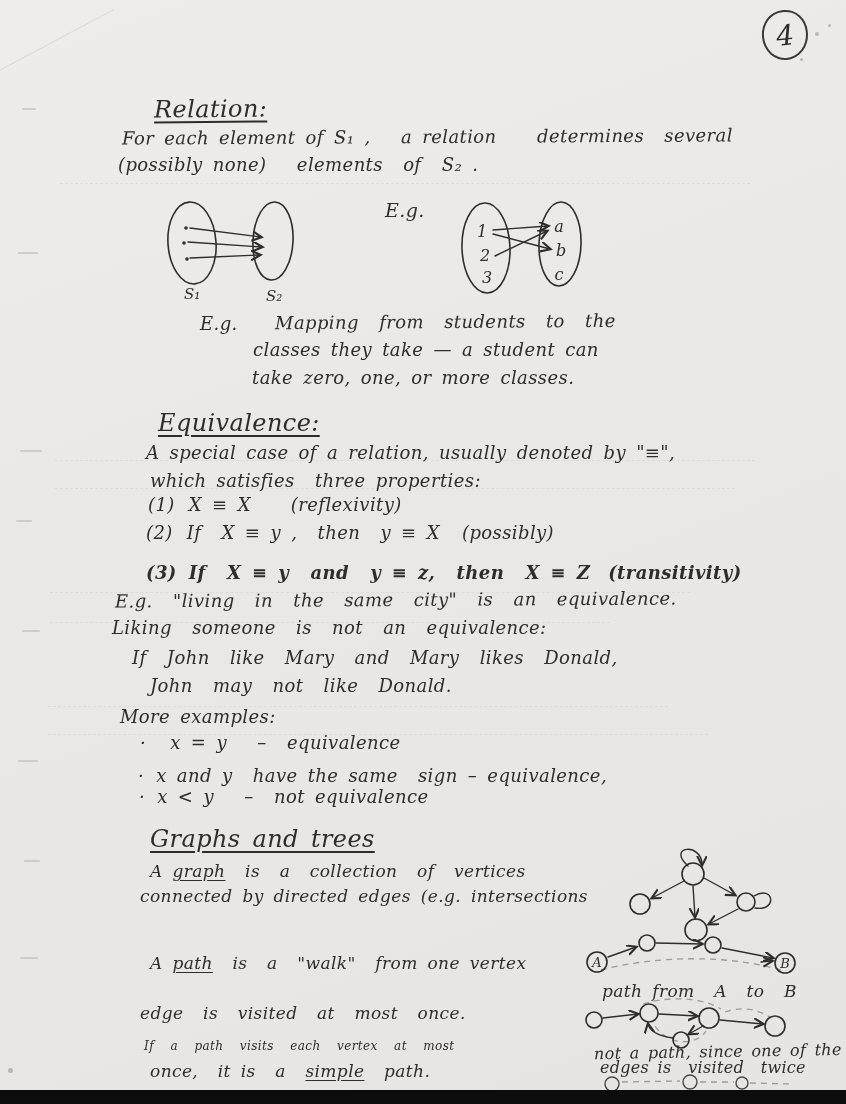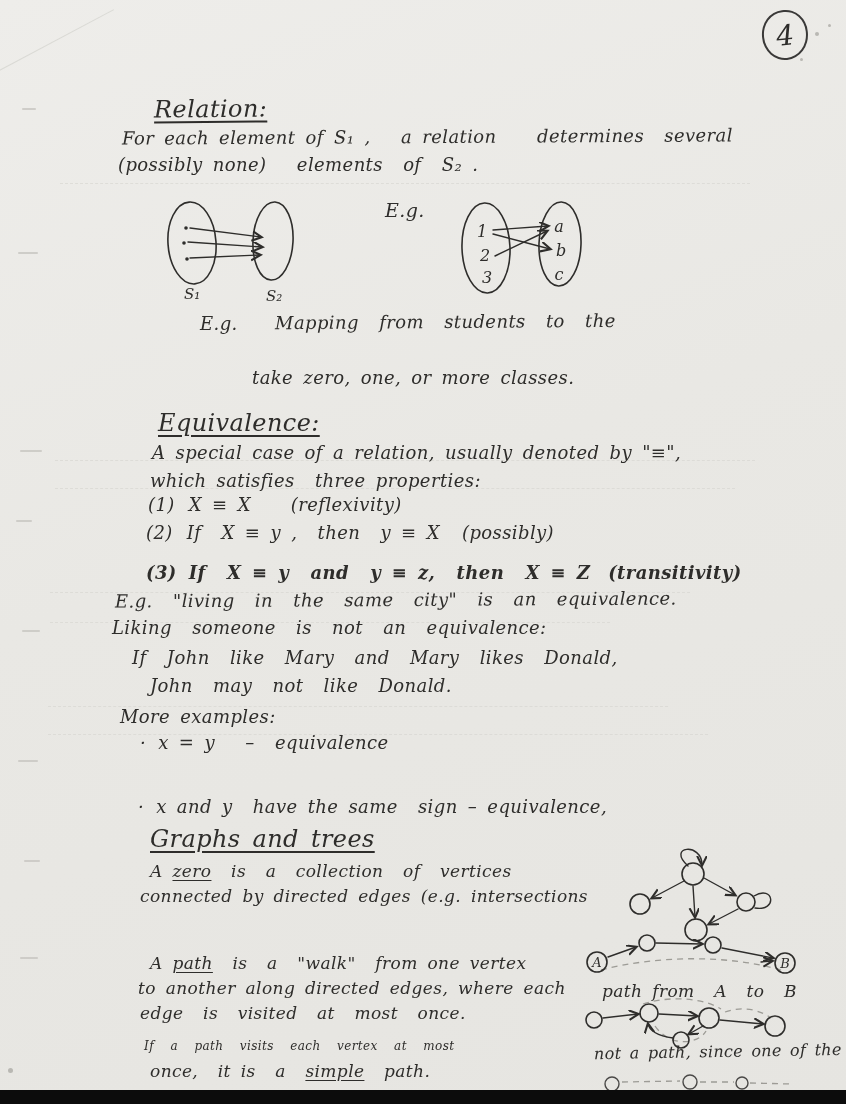--- a/index.html
+++ b/index.html
@@ -97,58 +97,59 @@
     <text class="svgtxt" x="107" y="38" font-size="16" text-anchor="middle">a</text>
     <text class="svgtxt" x="109" y="62" font-size="16" text-anchor="middle">b</text>
     <text class="svgtxt" x="107" y="86" font-size="16" text-anchor="middle">c</text>
     <path class="ink-thin" d="M41,36 L96,32" marker-end="url(#ah)"></path>
     <path class="ink-thin" d="M41,40 L98,55" marker-end="url(#ah)"></path>
     <path class="ink-thin" d="M43,62 L95,37" marker-end="url(#ah)"></path>
   </svg>
 
   <div class="abs hw" style="left:200px;top:311px;">E.g.</div>
   <div class="abs hw" style="left:275px;top:309px;transform:rotate(-.4deg);">Mapping  from  students  to  the</div>
+  <div class="abs hw" style="left:253px;top:337px;">classes they take — a student can</div>
   <div class="abs hw" style="left:252px;top:365px;">take zero, one, or more classes.</div>
 
   <div class="abs hw heading" style="left:158px;top:410px;">Equivalence:</div>
-  <div class="abs hw" style="left:152px;top:440px;">A special case of a relation, usually denoted by "≡",</div>
+  <div class="abs hw" style="left:146px;top:440px;">A special case of a relation, usually denoted by "≡",</div>
   <div class="abs hw" style="left:150px;top:468px;">which satisfies  three properties:</div>
 
   <div class="abs hw" style="left:148px;top:492px;"><span>(1)</span><span style="margin-left:14px;">X ≡ X</span><span style="margin-left:40px;">(reflexivity)</span></div>
   <div class="abs hw" style="left:146px;top:520px;"><span>(2)</span><span style="margin-left:14px;">If  X ≡ y ,  then  y ≡ X</span><span style="margin-left:22px;">(possibly)</span></div>
   <div class="abs hw" style="left:146px;top:560px;font-weight:bold;"><span>(3)</span><span style="margin-left:12px;">If  X ≡ y  and  y ≡ z,  then  X ≡ Z</span><span style="margin-left:18px;">(transitivity)</span></div>
 
   <div class="abs hw" style="left:115px;top:587px;transform:rotate(-.3deg);">E.g.  "living  in  the  same  city"  is  an  equivalence.</div>
   <div class="abs hw" style="left:112px;top:615px;">Liking  someone  is  not  an  equivalence:</div>
   <div class="abs hw" style="left:132px;top:645px;">If  John  like  Mary  and  Mary  likes  Donald,</div>
   <div class="abs hw" style="left:150px;top:673px;">John  may  not  like  Donald.</div>
 
   <div class="abs hw" style="left:120px;top:704px;">More examples:</div>
-  <div class="abs hw" style="left:140px;top:730px;"><span>·</span><span style="margin-left:12px;">x = y   –  equivalence</span></div>
-  <div class="abs hw" style="left:138px;top:794px;"><span>·</span><span style="margin-left:12px;">x and y  have the same  sign – equivalence,</span></div>
+  <div class="abs hw" style="left:140px;top:730px;"><span>·</span><span style="margin-left:24px;">x = y   –  equivalence</span></div>
+  <div class="abs hw" style="left:138px;top:763px;"><span>·</span><span style="margin-left:12px;">x and y  have the same  sign – equivalence,</span></div>
+  <div class="abs hw" style="left:139px;top:784px;"><span>·</span><span style="margin-left:12px;">x &lt; y   –  not equivalence</span></div>
 
   <div class="abs hw heading" style="left:150px;top:826px;">Graphs and trees</div>
-  <div class="abs hw" style="left:150px;top:858px;font-size:17px;"><span>A </span><span class="kw">zero</span><span>  is  a  collection  of  vertices</span></div>
+  <div class="abs hw" style="left:150px;top:858px;font-size:17px;"><span>A </span><span class="kw">graph</span><span>  is  a  collection  of  vertices</span></div>
   <div class="abs hw" style="left:140px;top:883px;font-size:17px;">connected by directed edges (e.g. intersections</div>
 
   <svg class="abs" style="left:608px;top:842px;" width="200" height="108">
     <path class="ink-thin" d="M80,24 C58,4 94,0 94,23" marker-end="url(#ah)"></path>
     <circle class="ink" cx="85" cy="32" r="11"></circle>
     <circle class="ink" cx="32" cy="62" r="10"></circle>
     <circle class="ink" cx="88" cy="88" r="11"></circle>
     <circle class="ink" cx="138" cy="60" r="9"></circle>
     <path class="ink-thin" d="M146,54 C166,42 170,70 147,66"></path>
     <path class="ink-thin" d="M76,39 L44,56" marker-end="url(#ah)"></path>
     <path class="ink-thin" d="M85,44 L87,75" marker-end="url(#ah)"></path>
     <path class="ink-thin" d="M96,36 L127,53" marker-end="url(#ah)"></path>
     <path class="ink-thin" d="M130,67 L101,82" marker-end="url(#ah)"></path>
   </svg>
 
   <div class="abs hw" style="left:150px;top:950px;font-size:17px;"><span>A </span><span class="kw">path</span><span>  is  a  "walk"  from one vertex</span></div>
-  <div class="abs hw" style="left:138px;top:975px;font-size:17px;">to another along directed edges, where each</div>
   <div class="abs hw" style="left:140px;top:1000px;font-size:17px;">edge  is  visited  at  most  once.</div>
 
   <svg class="abs" style="left:585px;top:928px;" width="230" height="52">
     <path class="dashed" d="M16,42 C70,28 140,26 196,42"></path>
     <circle class="ink" cx="12" cy="34" r="10"></circle>
     <text class="svgtxt" x="12" y="39" font-size="13" text-anchor="middle">A</text>
     <circle class="ink" cx="62" cy="15" r="8"></circle>
     <circle class="ink" cx="128" cy="17" r="8"></circle>
     <circle class="ink" cx="200" cy="35" r="10"></circle>
     <text class="svgtxt" x="200" y="40" font-size="13" text-anchor="middle">B</text>
@@ -168,20 +169,21 @@
     <circle class="ink" cx="124" cy="22" r="10"></circle>
     <circle class="ink" cx="96" cy="44" r="8"></circle>
     <circle class="ink" cx="190" cy="30" r="10"></circle>
     <path class="ink-thin" d="M18,22 L53,18" marker-end="url(#ah)"></path>
     <path class="ink-thin" d="M74,18 L112,20" marker-end="url(#ah)"></path>
     <path class="ink-thin" d="M118,30 L104,38" marker-end="url(#ah)"></path>
     <path class="ink-thin" d="M88,42 C72,40 64,34 63,28" marker-end="url(#ah)"></path>
     <path class="ink-thin" d="M135,24 L178,28" marker-end="url(#ah)"></path>
   </svg>
   <div class="abs hw-sm" style="left:594px;top:1042px;transform:rotate(-1deg);">not a path, since one of the</div>
+  <div class="abs hw-sm" style="left:600px;top:1058px;">edges is  visited  twice</div>
 
   <div class="abs hw" style="left:144px;top:1033px;font-size:12px;">If  a  path  visits  each  vertex  at  most</div>
   <div class="abs hw" style="left:150px;top:1058px;font-size:17px;"><span>once,  it is  a  </span><span class="kw">simple</span><span>  path.</span></div>
 
   <svg class="abs" style="left:592px;top:1072px;" width="210" height="20">
     <circle class="ink-thin" cx="20" cy="12" r="7" opacity=".85"></circle>
     <circle class="ink-thin" cx="98" cy="10" r="7" opacity=".85"></circle>
     <circle class="ink-thin" cx="150" cy="11" r="6" opacity=".85"></circle>
     <path class="dashed" d="M30,10 L88,9"></path>
     <path class="dashed" d="M108,10 L142,10"></path>

